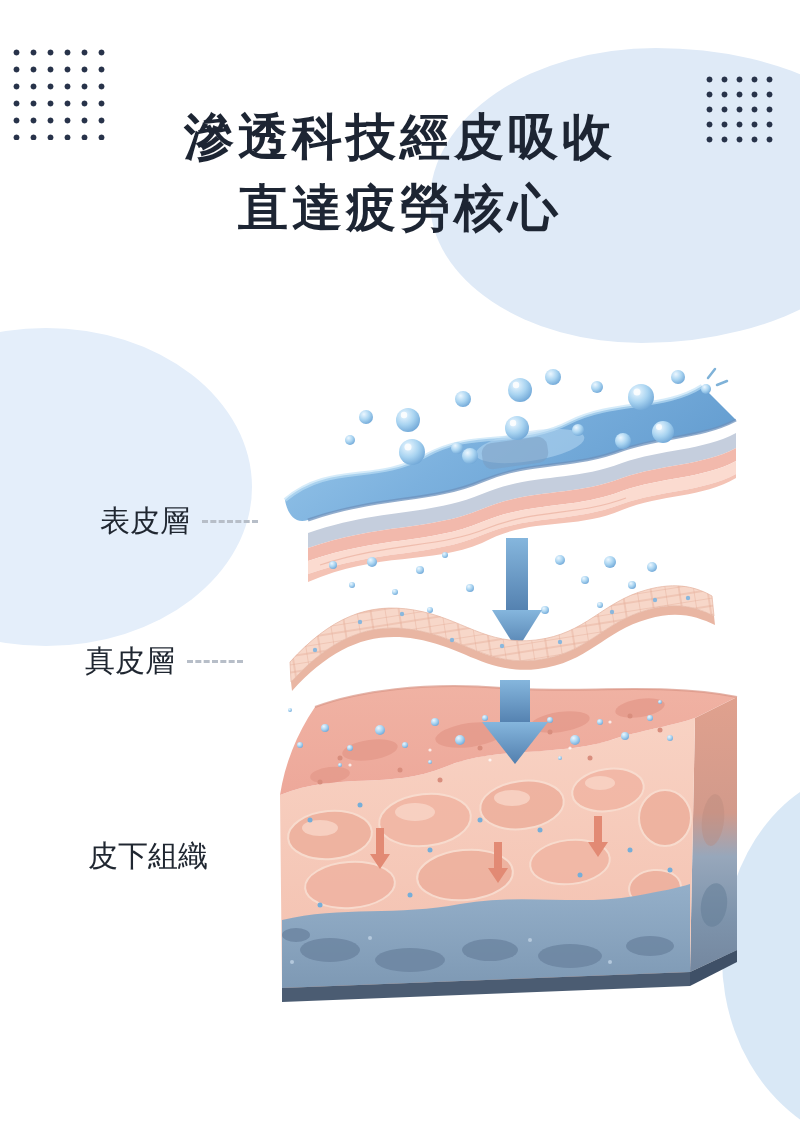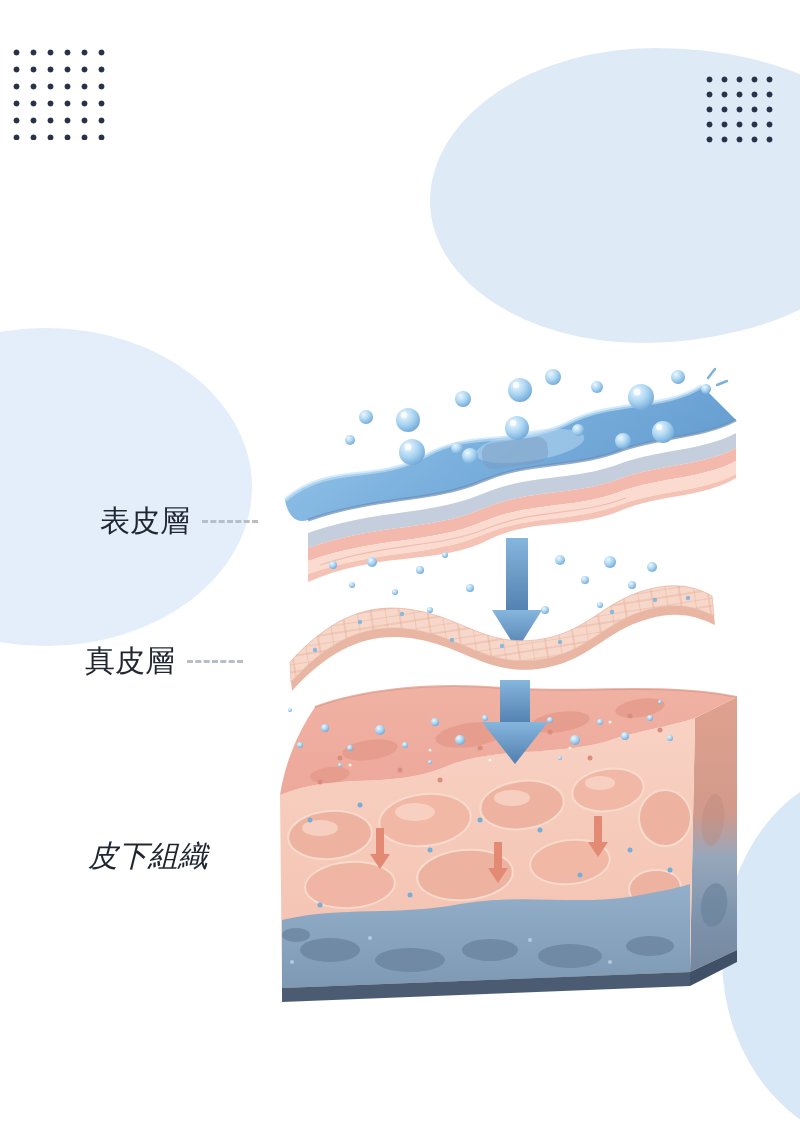--- a/index.html
+++ b/index.html
@@ -24,36 +24,37 @@
   
   .title { position:absolute; top:102px; left:0; width:100%; text-align:center;
            font-size:50px; font-weight:800; color:#1d2533; letter-spacing:4px;
            line-height:1.42; }
 
   
   .layer-label { position:absolute; display:flex; align-items:center; gap:12px;
                  font-size:30px; font-weight:500; color:#1f2630; line-height:1;text-align:center; }
   .label-epidermis   { left:100px; top:506px; }
   .label-dermis      { left:85px;  top:646px; }
-  .label-subcutis    { left:88px;  top:841px;font-style:italic; }
+  .label-subcutis    { left:88px;  top:841px; }
   .dash { width:56px; height:0; border-top:3px dashed #b7bec8; }
 
   .illustration { position:absolute; left:230px; top:350px; width:560px; height:680px; }
 </style>
 </head>
 <body>
 
 <div class="page">
 
   <div class="blob blob-tr"></div>
   <div class="blob blob-l"></div>
   <div class="blob blob-br"></div>
   <div class="dots dots-tl"></div>
   <div class="dots dots-tr"></div>
 
+  <h1 class="title"><span>滲透科技經皮吸收</span><br><span>直達疲勞核心</span></h1>
 
   <div class="layer-label label-epidermis">
     <span>表皮層</span>
     <span class="dash"></span>
   </div>
   <div class="layer-label label-dermis">
     <span>真皮層</span>
     <span class="dash"></span>
   </div>
   <div class="layer-label label-subcutis">

